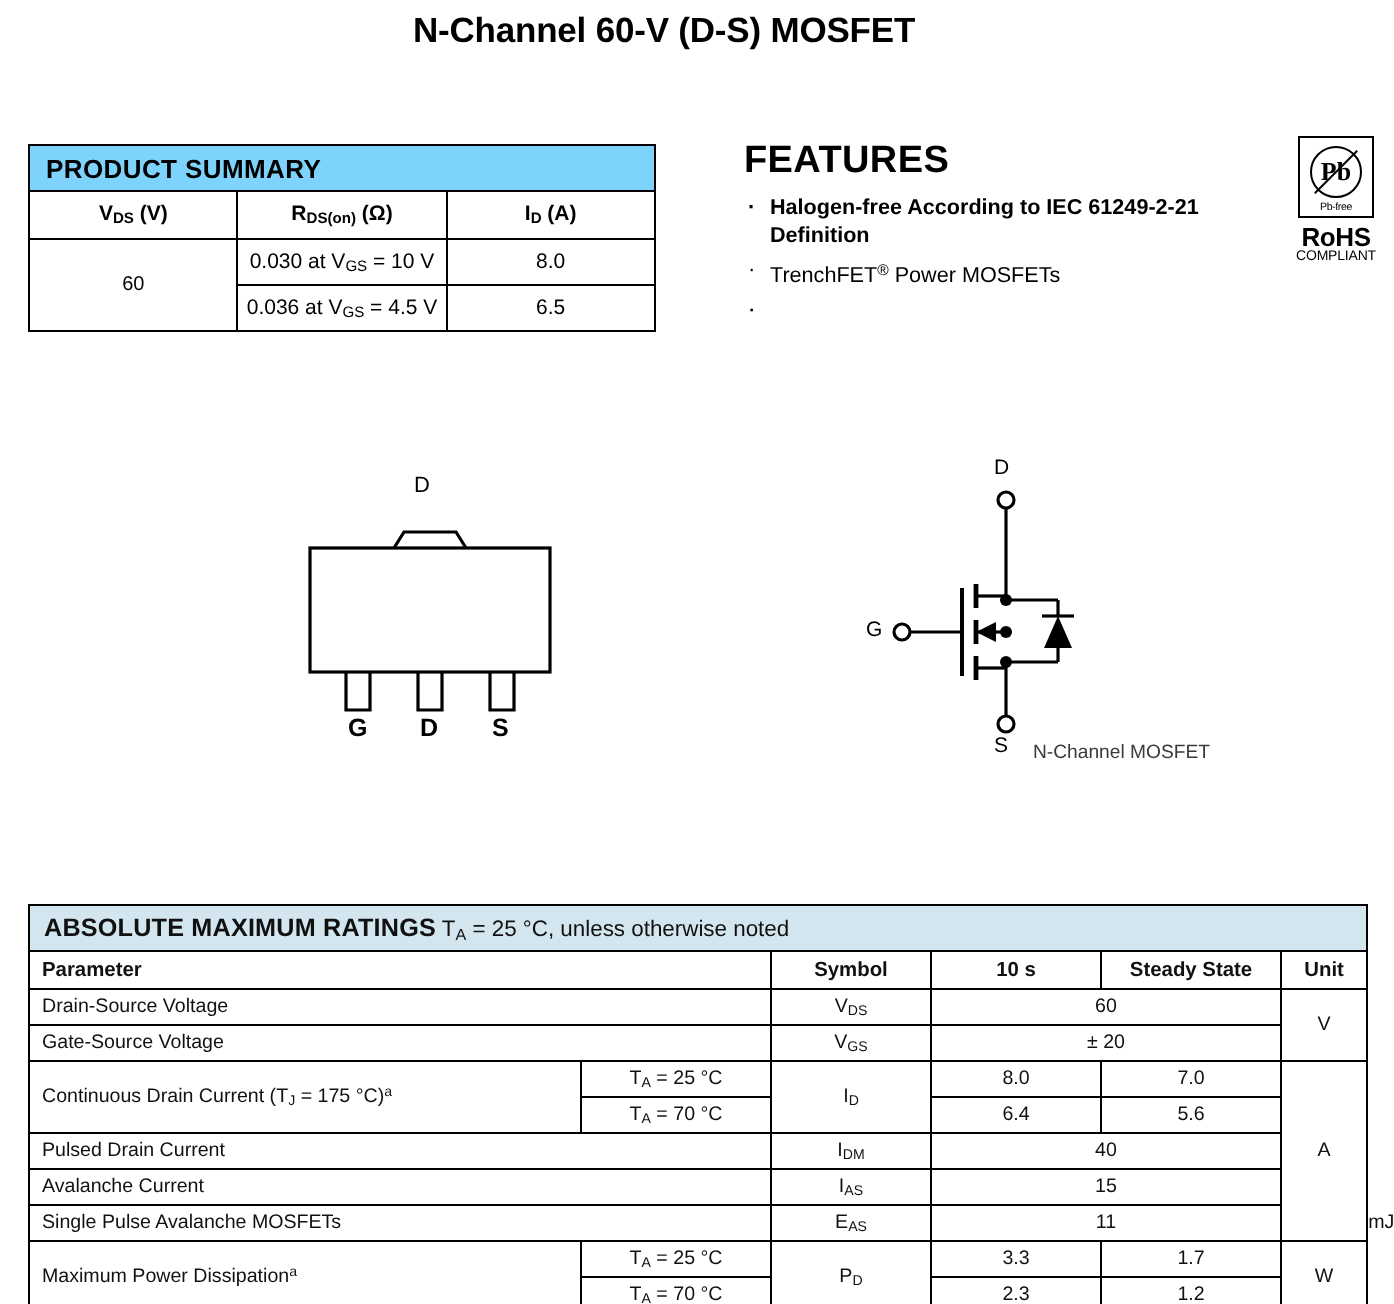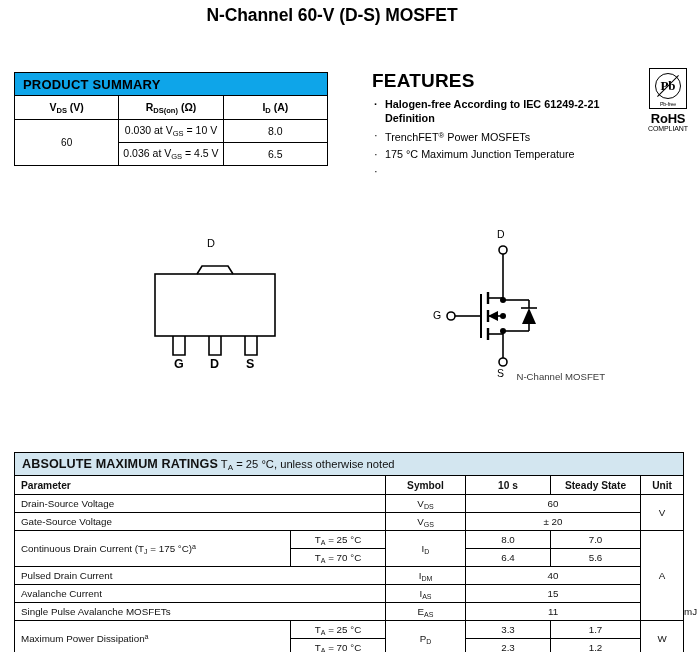--- a/index.html
+++ b/index.html
@@ -41,21 +41,21 @@
     table-layout: fixed;
   }
   table.summary td, table.summary th {
     border: 1px solid #000;
     font-size: 10.5px;
     text-align: center;
     font-weight: normal;
     padding: 0;
   }
   .summary .hdr-bar {
-    background: #0ea5e9;
+    background: #7dd3fc;
     text-align: left;
     font-size: 13px;
     font-weight: bold;
     padding: 3px 12px 3px 8px;
     letter-spacing: 0.2px;
     height: 16px;
   }
   .summary .colhdr {
     font-weight: bold;
     height: 23px;
@@ -278,21 +278,20 @@
     <span>Halogen-free According to IEC 61249-2-21 Definition</span>
   </div>
 
   <div class="feat-item">
     <span class="bullet">·</span>
     <span>TrenchFET<sup>®</sup> Power MOSFETs</span>
   </div>
 
   <div class="feat-item">
     <span class="bullet">·</span>
-    <span>175 °C Maximum Junction Temperature</span>
   </div>
 
   <div class="feat-item">
     <span class="bullet">·</span>
   </div>
 </div>
 
 <div class="rohs">
   <div class="rohs-box">
     <div class="rohs-circle">

